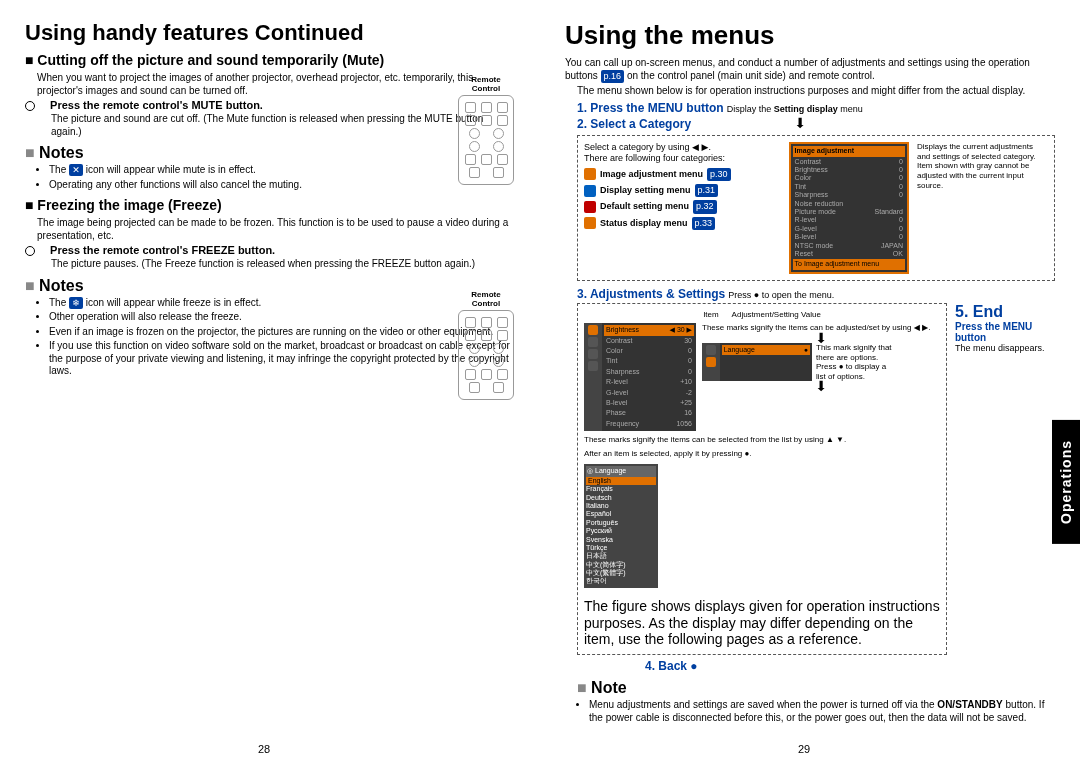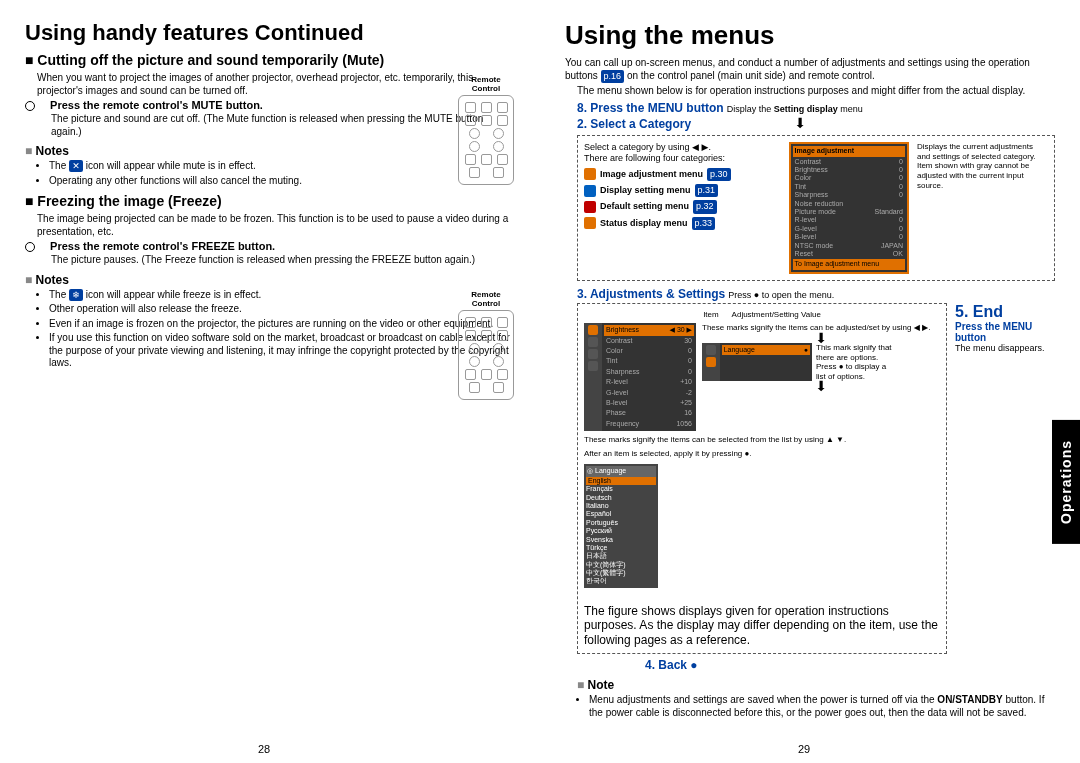--- a/index.html
+++ b/index.html
@@ -22,21 +22,21 @@
   .page {
     width: 50%;
     padding: 20px 25px 10px 25px;
     box-sizing: border-box;
     position: relative;
   }
   h1 { font-size: 22px; font-weight: bold; margin: 0 0 6px 0; }
   h1.big { font-size: 26px; }
   h2 { font-size: 14px; font-weight: bold; margin: 6px 0 4px 0; }
   h2 .sq::before { content: "■ "; }
-  h3 { font-size: 12px; font-weight: bold; margin: 6px 0 2px 0; }
+  h3 { font-size: 16px; font-weight: bold; margin: 6px 0 2px 0; }
   h3 .sq::before { content: "■ "; color: #888; }
   p { margin: 2px 0 2px 12px; font-size: 10px; line-height: 1.25; }
   ul { margin: 0 0 4px 12px; padding-left: 12px; font-size: 10px; }
   li { margin-bottom: 2px; line-height: 1.25; }
   .instr { font-size: 11px; font-weight: bold; margin: 16px 0 2px 12px; }
   .step-blue { color: #003fa0; font-weight: bold; font-size: 12px; }
   .step-blue2 { color: #003fa0; font-weight: bold; font-size: 16px; }
   .pgref { background: #003fa0; color: #fff; font-size: 9px; padding: 1px 3px; border-radius: 2px; display: inline-block; }
   .icon-box { background: #003fa0; color: #fff; display:inline-block; width:14px; height:12px; text-align:center; font-size:9px; line-height:12px; border-radius:2px;}
   .remote {
@@ -209,21 +209,21 @@
 
   <div class="page">
     <h1 class="big">Using the menus</h1>
     <p style="margin-left:0;">
       <span>You can call up on-screen menus, and conduct a number of adjustments and settings using the operation buttons </span><span class="pgref">p.16</span><span> on the control panel (main unit side) and remote control.</span>
     </p>
 
     <p>The menu shown below is for operation instructions purposes and might differ from the actual display.</p>
 
     <div style="margin:4px 0 2px 12px;">
-      <span class="step-blue">8. Press the MENU button</span>
+      <span class="step-blue">1. Press the MENU button</span>
       <span style="font-size:9px;">Display the <b>Setting display</b> menu</span>
     </div>
     <div style="margin:0 0 4px 12px;">
       <span class="step-blue">2. Select a Category</span>
       <span style="margin-left:100px;" class="arrow-down">⬇</span>
     </div>
 
     <div class="flow-box" style="margin-left:12px;">
       <div class="flow-container">
         <div class="flow-left">
@@ -407,21 +407,21 @@
             <div>Português</div>
             <div>Русский</div>
             <div>Svenska</div>
             <div>Türkçe</div>
             <div>日本語</div>
             <div>中文(简体字)</div>
             <div>中文(繁體字)</div>
             <div>한국어</div>
           </div>
         </div>
-        <div style="font-size:12px; margin-top:16px;">The figure shows displays given for operation instructions purposes. As the display may differ depending on the item, use the following pages as a reference.</div>
+        <div style="font-size:14px; margin-top:10px;">The figure shows displays given for operation instructions purposes. As the display may differ depending on the item, use the following pages as a reference.</div>
       </div>
 
       <div style="width:100px;">
         <div class="step-blue2">5. End</div>
         <div class="step-blue2" style="font-size:10px;">Press the MENU button</div>
         <div style="font-size:9px;">The menu disappears.</div>
       </div>
     </div>
 
     <div style="margin:4px 0 2px 80px;">

